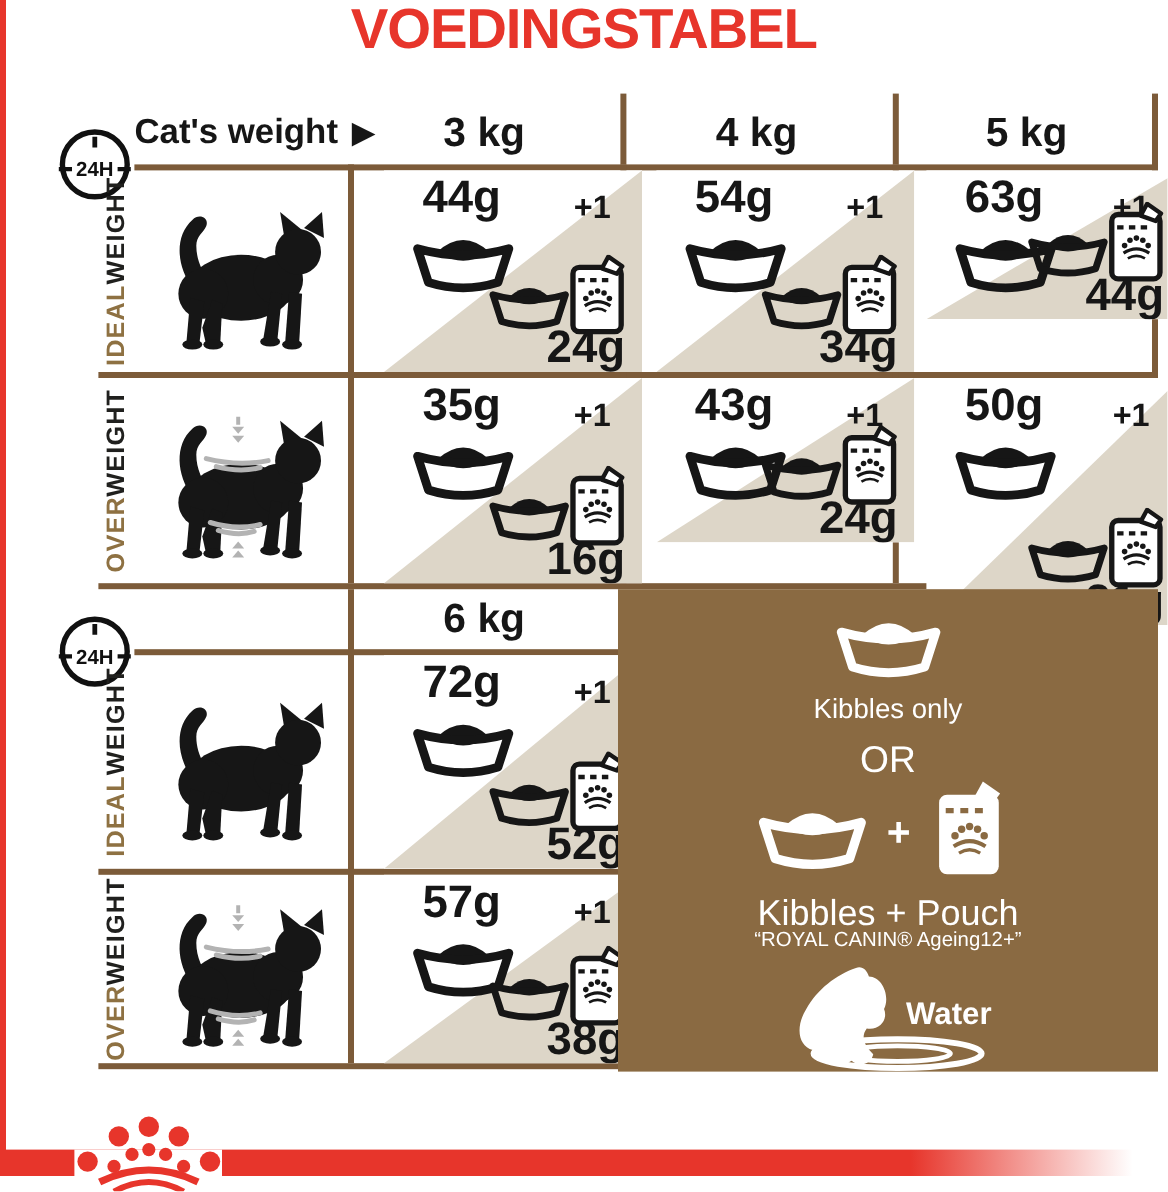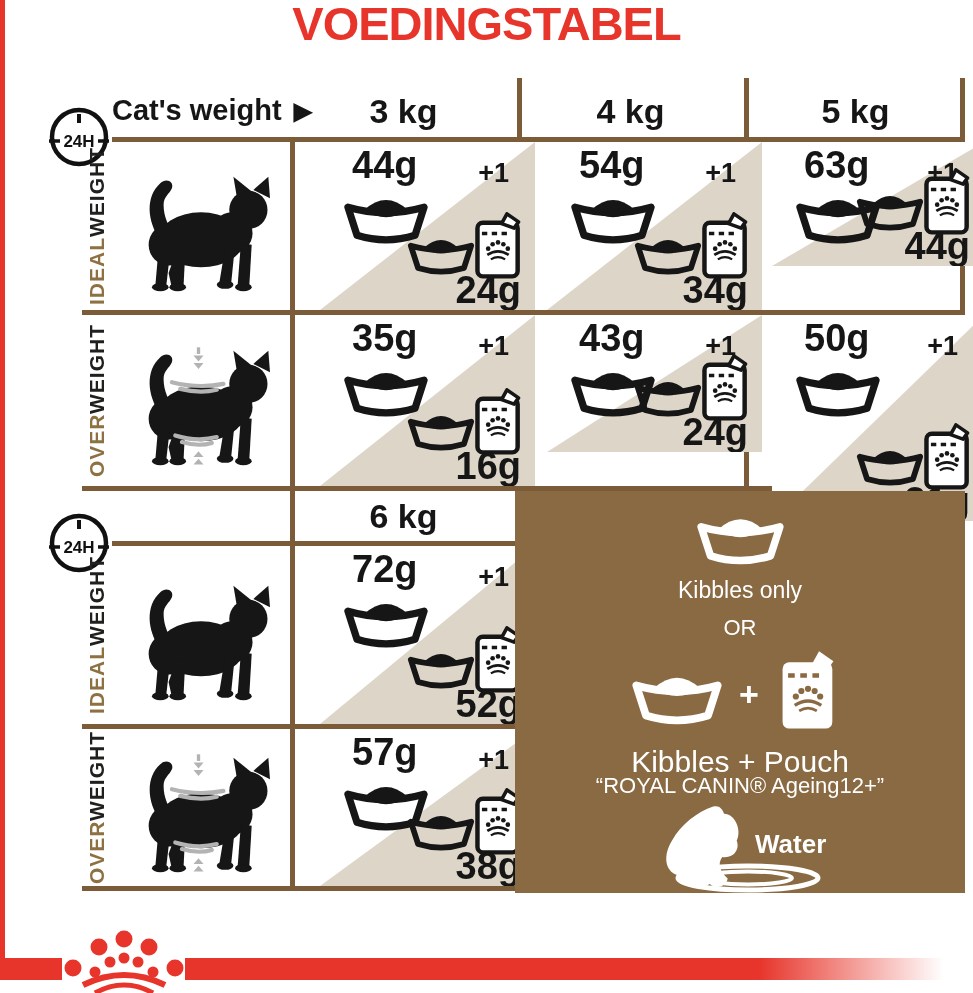--- a/index.html
+++ b/index.html
@@ -349,30 +349,30 @@
         <use href="#pouch-bw"></use>
       </svg>
     <div class="mix">38g</div>
   </div>
 
   <div class="panel">
     <svg class="abs" style="left:178px;top:18px;width:95px;height:60px;" viewBox="0 0 100 64">
         <use href="#bowl-outline"></use>
       </svg>
     <div class="ptxt" style="top:86px;font-size:23px;">Kibbles only</div>
-    <div class="ptxt" style="top:124px;font-size:22px;">OR</div>
+    <div class="ptxt" style="top:124px;font-size:31px;">OR</div>
     <svg class="abs" style="left:112px;top:176px;width:100px;height:62px;" viewBox="0 0 100 64">
         <use href="#bowl-outline"></use>
       </svg>
     <div class="abs" style="left:224px;top:184px;font-size:34px;font-weight:bold;">+</div>
     <svg class="abs" style="left:262px;top:158px;width:62px;height:84px;" viewBox="0 0 56 76">
         <use href="#pouch-white"></use>
       </svg>
     <div class="ptxt" style="top:254px;font-size:30px;">Kibbles + Pouch</div>
-    <div class="ptxt" style="top:282px;font-size:22px;">“ROYAL CANIN® Ageing12+”</div>
+    <div class="ptxt" style="top:282px;font-size:17px;">“ROYAL CANIN® Ageing12+”</div>
     <svg class="abs" style="left:142px;top:312px;width:100px;height:90px;" viewBox="0 0 110 100">
         <use href="#splash"></use>
       </svg>
     <div class="abs" style="left:240px;top:338px;font-size:26px;font-weight:bold;">Water</div>
     <svg class="abs" style="left:148px;top:370px;width:170px;height:34px;" viewBox="0 0 170 34">
         <use href="#dish"></use>
       </svg>
   </div>
 
   <div class="band"></div>

